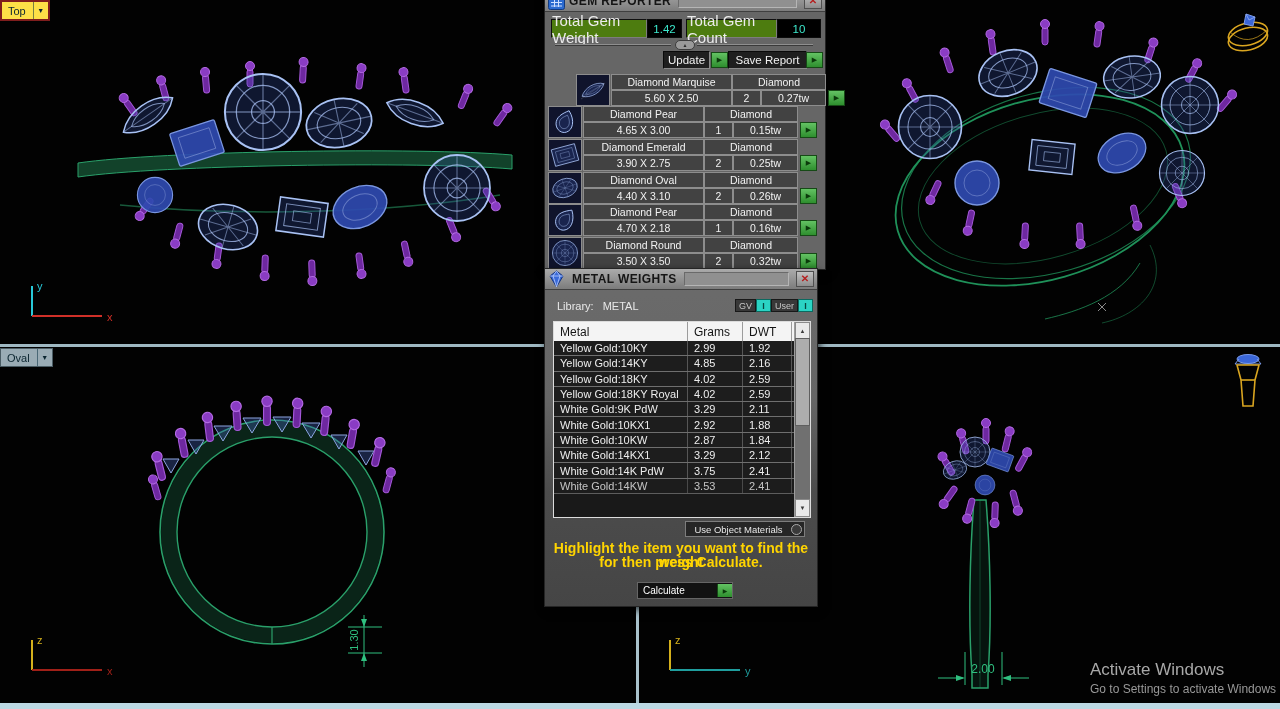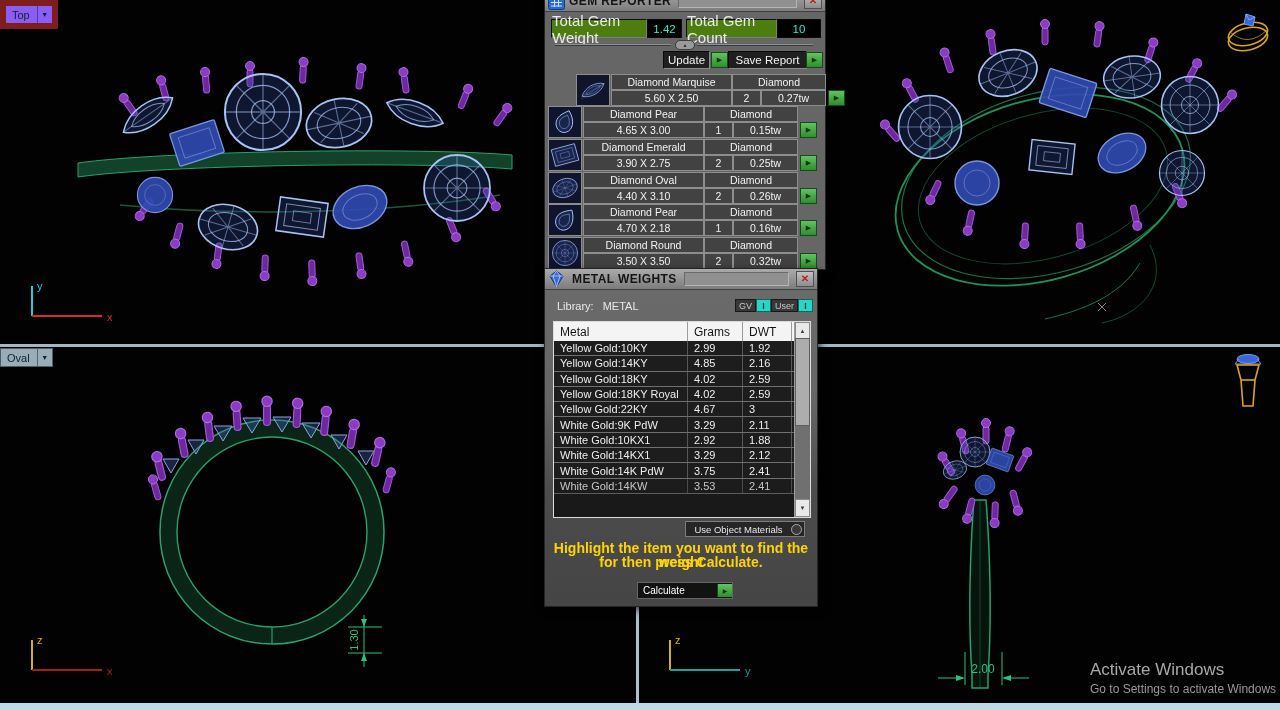--- a/index.html
+++ b/index.html
@@ -7,21 +7,21 @@
   .abs{position:absolute;}
   #stage{position:absolute;left:0;top:0;width:1280px;height:709px;background:#020202;}
 
   
   .div-v{left:636px;top:0;width:3px;height:703px;background:#a9c2cc;}
   .div-h{left:0;top:344px;width:1280px;height:3px;background:#9fb8c2;}
   .bottom-strip{left:0;top:703px;width:1280px;height:6px;background:#bcd9e4;}
   .vp-label{display:flex;align-items:stretch;height:17px;font-size:11px;color:#0b2530;cursor:pointer;}
   .vp-label .txt{padding:1px 7px 0 6px;display:flex;align-items:center;}
   .vp-label .dd{width:14px;display:flex;align-items:center;justify-content:center;font-size:7px;border-left:1px solid rgba(10,50,65,.55);}
-  #vp-top{left:0;top:0;background:#8b5cf6;border:6px solid #7f1d1d;}
+  #vp-top{left:0;top:0;background:#fde047;border:2px solid #7f1d1d;}
   #vp-front{left:0;top:348px;background:#9aacb5;border:1px solid #4a5c64;}
 
   
   .panel{position:absolute;border:1px solid #252525;box-shadow:2px 3px 8px rgba(0,0,0,.7);}
   #gem-panel{left:544px;top:-10px;width:280px;height:278px;background:#666;}
   #metal-panel{left:544px;top:268px;width:272px;height:337px;background:linear-gradient(180deg,#6b6b6b 0%,#666 38%,#4c4c4c 66%,#454545 100%);}
   .titlebar{position:absolute;left:0;top:0;right:0;height:20px;background:linear-gradient(#ababab,#7c7c7c);border-bottom:1px solid #3f3f3f;display:flex;align-items:center;}
   .tb-title{font-weight:bold;font-size:12px;color:#151515;letter-spacing:.4px;white-space:nowrap;}
   .tb-grip{flex:1;height:12px;margin:0 7px;background:#909090;border:1px solid #6a6a6a;border-bottom-color:#b5b5b5;border-right-color:#b5b5b5;}
   .tb-close{width:16px;height:14px;margin-right:3px;background:linear-gradient(#c2c2c2,#8d8d8d);border:1px solid #4f4f4f;color:#b51e1e;font-size:10px;font-weight:bold;display:flex;align-items:center;justify-content:center;cursor:pointer;line-height:1;}
@@ -466,33 +466,33 @@
           <div class="mc1">Yellow Gold:18KY</div>
           <div class="mc2">4.02</div>
           <div class="mc3">2.59</div>
         </div>
         <div class="mrow">
           <div class="mc1">Yellow Gold:18KY Royal</div>
           <div class="mc2">4.02</div>
           <div class="mc3">2.59</div>
         </div>
         <div class="mrow">
-          <div class="mc1">Yellow Gold:22KY</div>
-          <div class="mc2">4.67</div>
-          <div class="mc3">3</div>
-        </div>
-        <div class="mrow">
           <div class="mc1">White Gold:9K PdW</div>
           <div class="mc2">3.29</div>
           <div class="mc3">2.11</div>
         </div>
         <div class="mrow">
           <div class="mc1">White Gold:10KX1</div>
           <div class="mc2">2.92</div>
           <div class="mc3">1.88</div>
+        </div>
+        <div class="mrow">
+          <div class="mc1">White Gold:10KW</div>
+          <div class="mc2">2.87</div>
+          <div class="mc3">1.84</div>
         </div>
         <div class="mrow">
           <div class="mc1">White Gold:14KX1</div>
           <div class="mc2">3.29</div>
           <div class="mc3">2.12</div>
         </div>
         <div class="mrow">
           <div class="mc1">White Gold:14K PdW</div>
           <div class="mc2">3.75</div>
           <div class="mc3">2.41</div>

